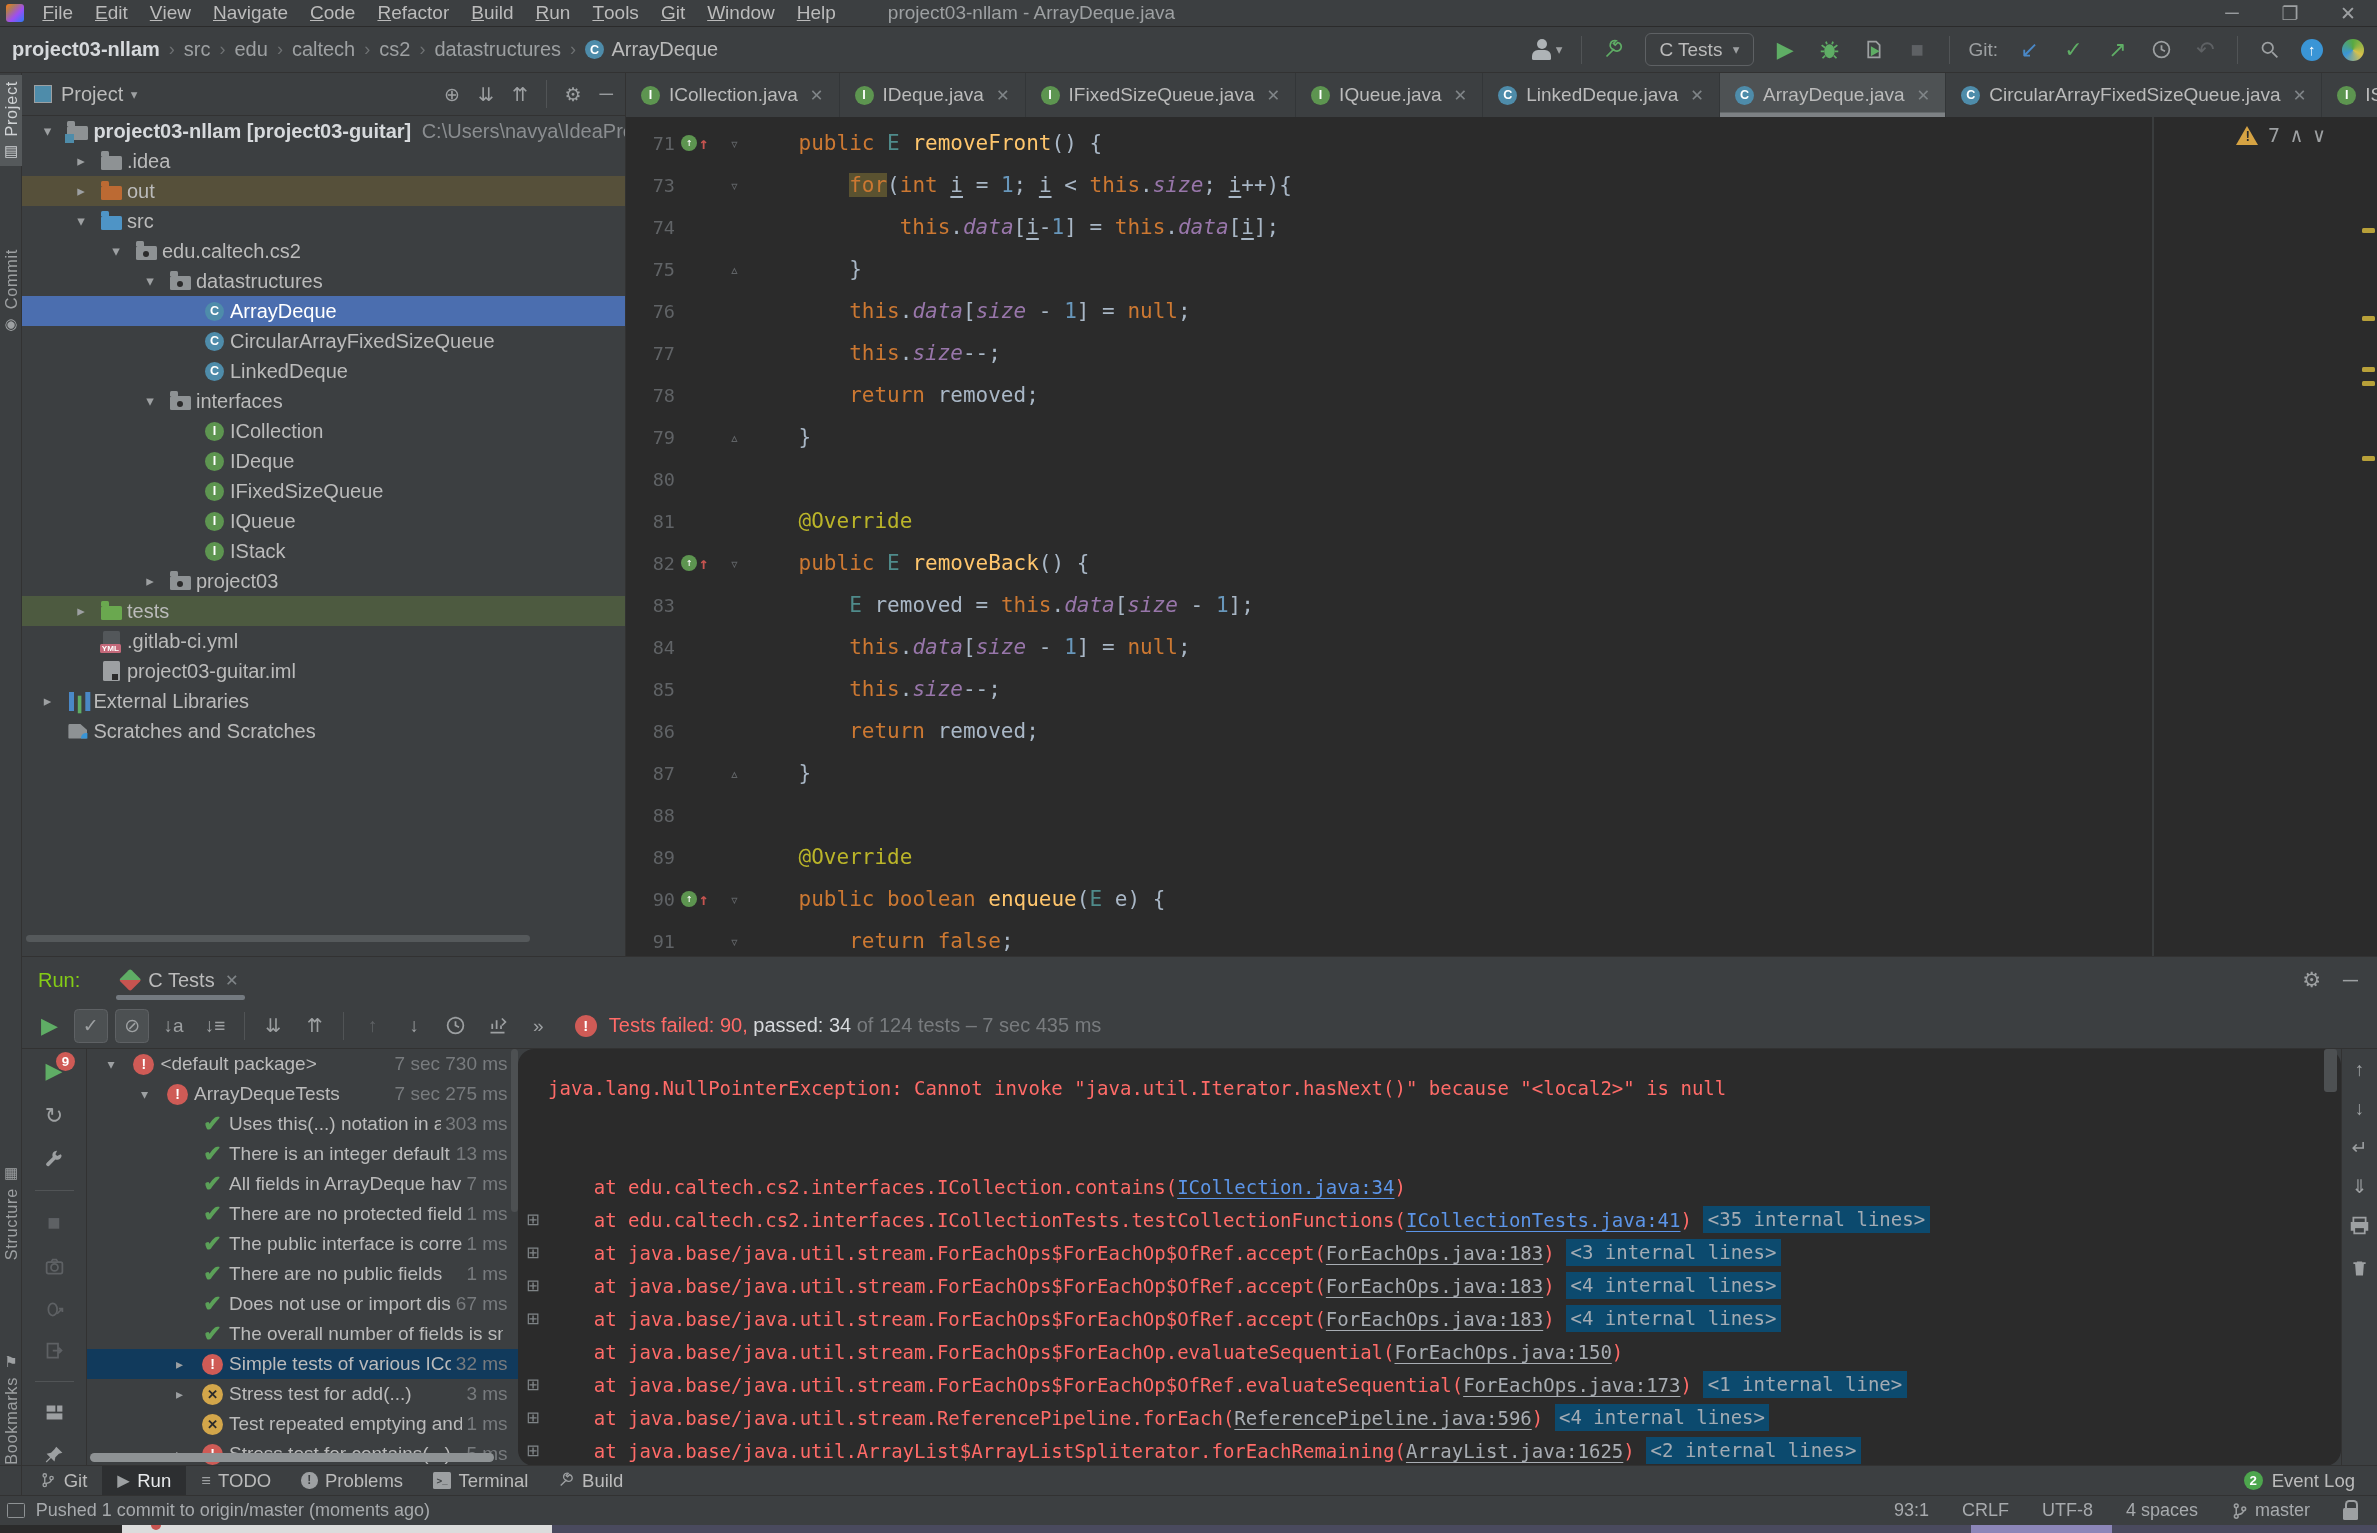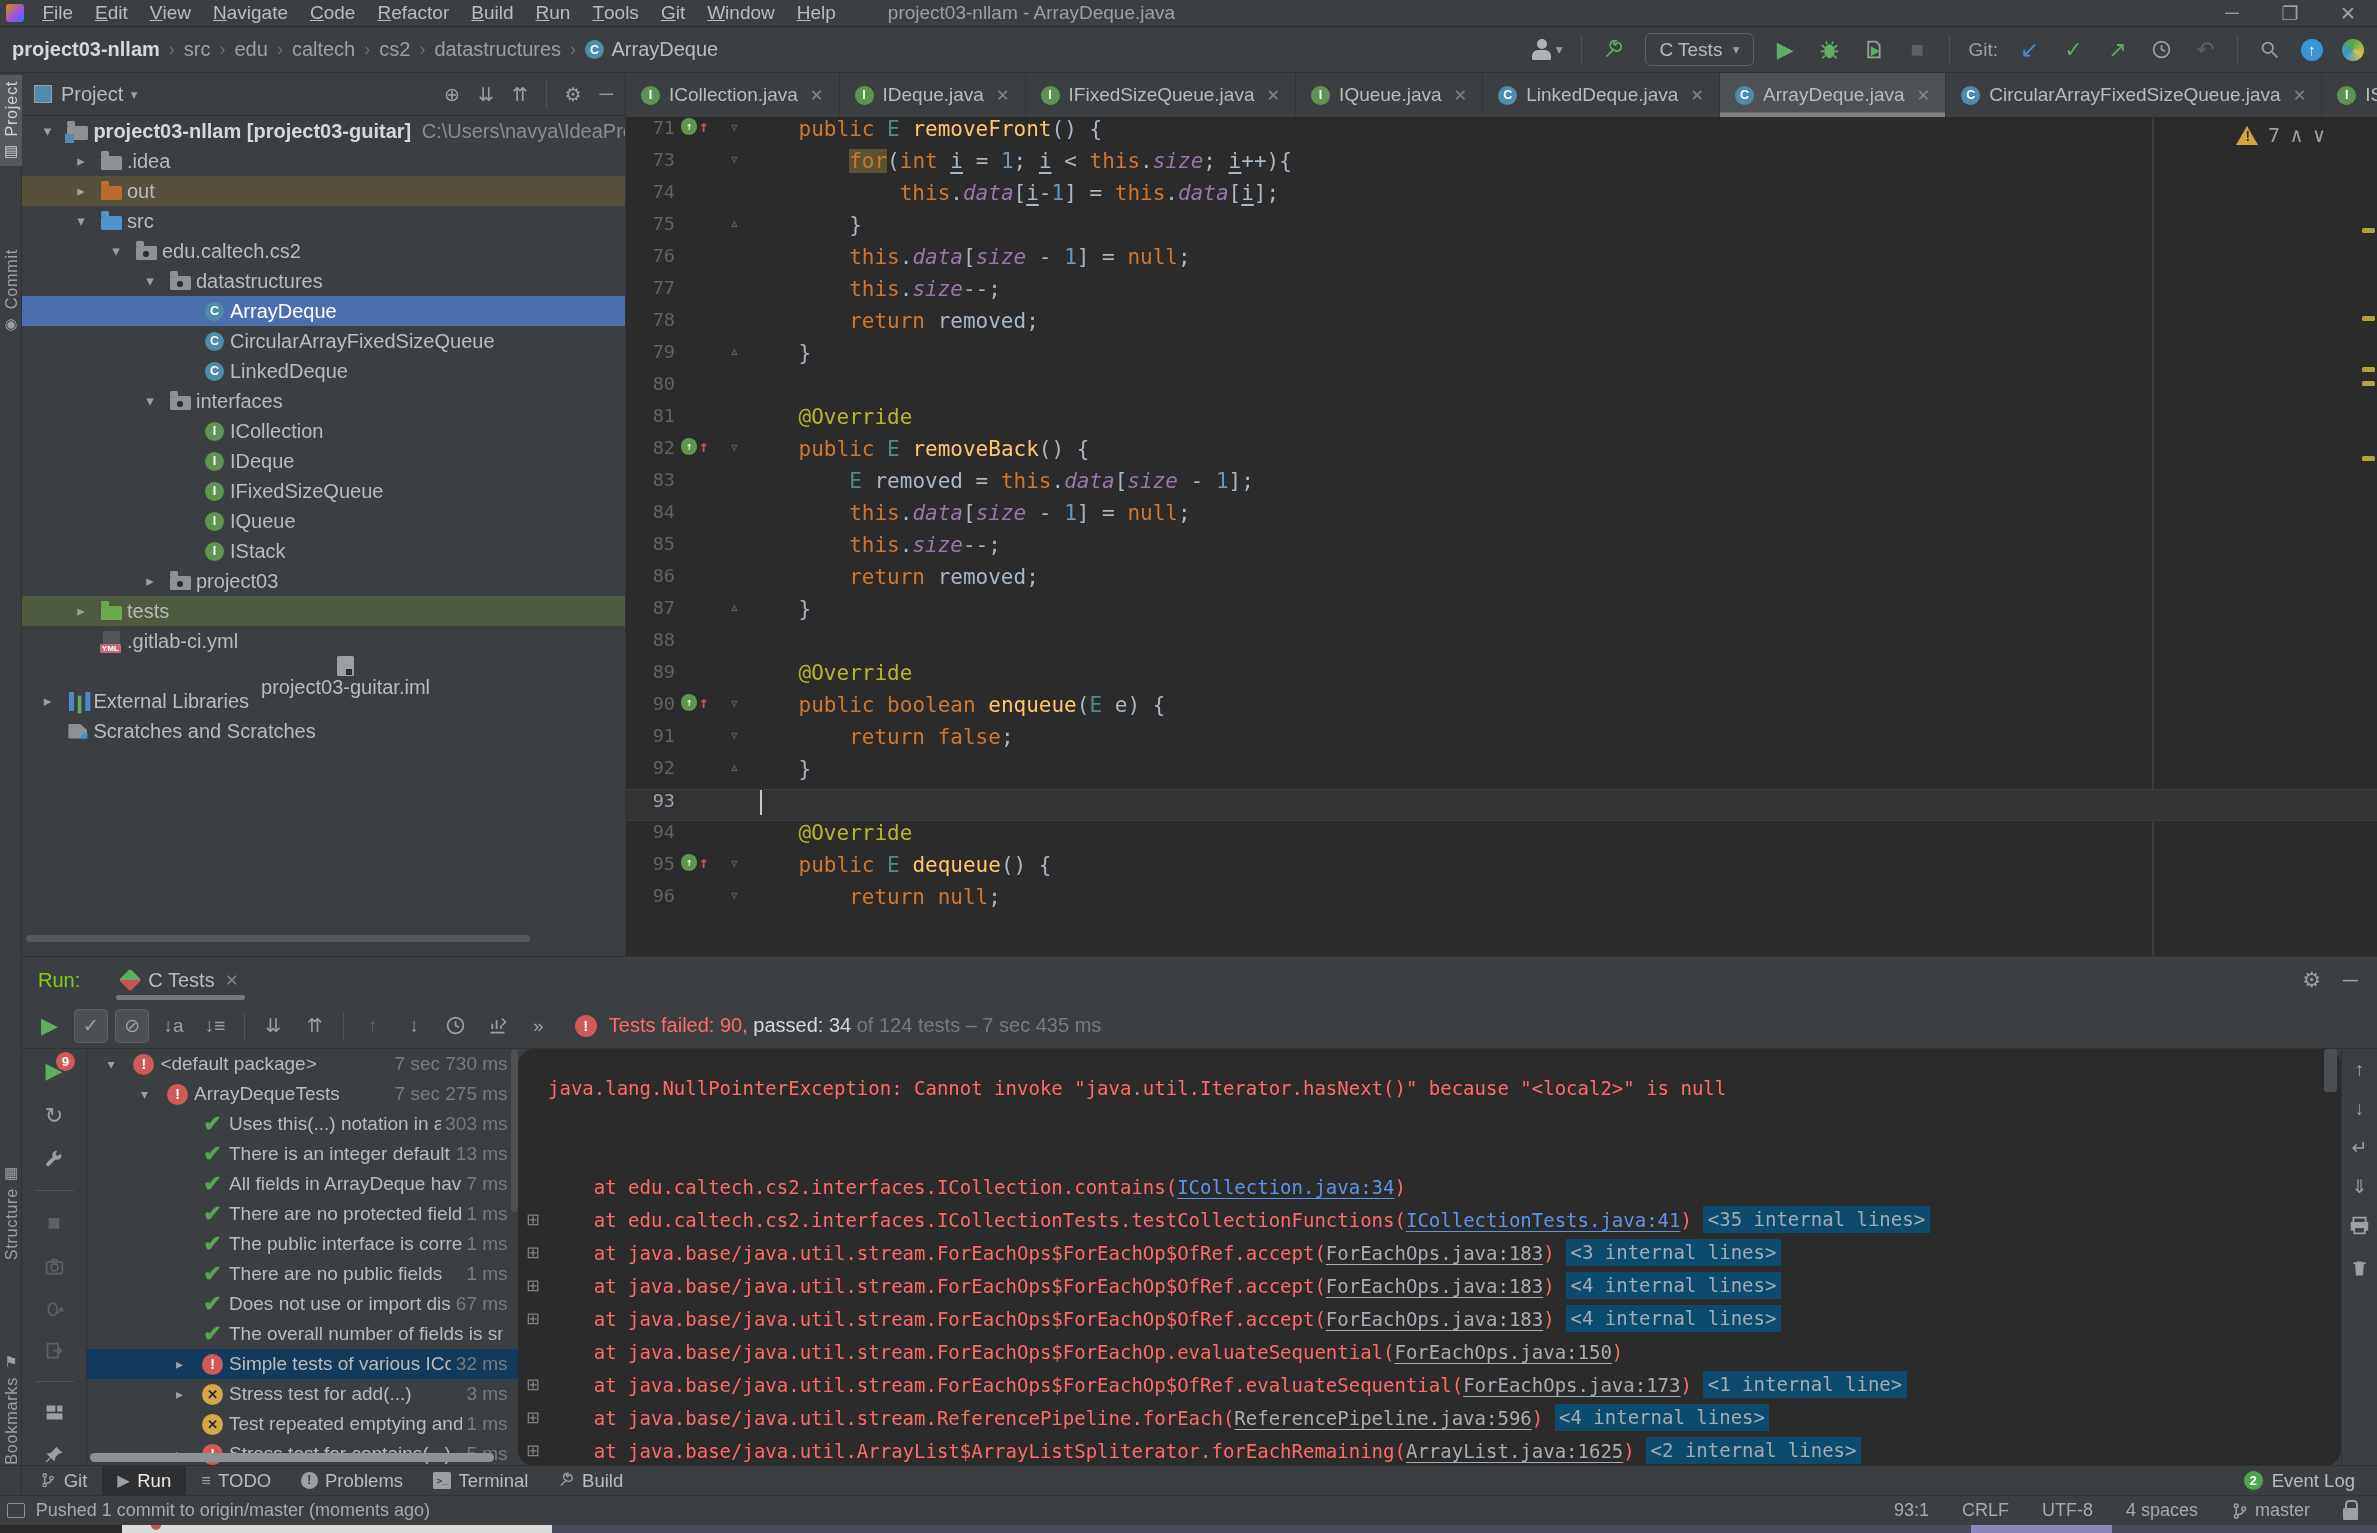--- a/index.html
+++ b/index.html
@@ -76,21 +76,21 @@
   .scratch-ic { position:relative; width:19px; height:15px; background:#8e9294; border-radius:1.5px; clip-path:polygon(0 0,60% 0,100% 45%,100% 100%,0 100%); }
   .scratch-ic:after { content:''; position:absolute; right:-4.4px; bottom:-4.4px; width:10.4px; height:10.4px; border-radius:50%; background:#3a95d6; }
   #pp-hscroll { position:absolute; left:4.4px; top:862px; width:504px; height:7.4px; background:#55595b; border-radius:3.7px; }
 
   
   #tabbar { left:626px; top:73px; width:1751px; height:44px; background:#3c3f41; display:flex; }
   .tab { display:flex; align-items:center; gap:9px; padding:0 15px; font-size:19px; color:#bbbbbb; border-right:0.7px solid #333638; }
   .tab .x { color:#7f8487; font-size:16.3px; margin-left:3px; }
   .tab.active { background:#4e5254; box-shadow:inset 0 -4.4px 0 #7d8184; }
   #code { left:626px; top:117px; width:1751px; height:839px; background:#2b2b2b; overflow:hidden; font-family:"DejaVu Sans Mono", monospace; }
-  .cl { height:32px; display:flex; align-items:flex-start; position:relative; }
+  .cl { height:32px; display:flex; align-items:center; position:relative;margin-top:10px; }
   .cl.caret { background:#323334; border-top:0.7px solid #3a3c3e; border-bottom:0.7px solid #3a3c3e; }
   .cl .num { width:49px; text-align:right; color:#606366; font-size:18.5px; flex:none; }
   .cl.caret .num { color:#a1a3a6; }
   .cl .gmark { width:46px; flex:none; display:flex; align-items:center; justify-content:flex-start; padding-left:6px; gap:1.5px; }
   .ovr-c { width:16.3px; height:16.3px; border-radius:50%; background:#5d9550; color:#fff; font-size:11px; display:flex; align-items:center; justify-content:center; }
   .ovr-a { color:#c75450; font-size:16.3px; font-weight:bold; }
   .cl .fcol { width:27px; flex:none; text-align:center; color:#606366; font-size:16.3px; }
   .cl pre { font:21px "DejaVu Sans Mono", monospace; white-space:pre; color:#a9b7c6; }
   .s-k { color:#cc7832; } .s-t { color:#4f8b8b; } .s-m { color:#ffc66d; }
   .s-f { color:#9876aa; font-style:italic; } .s-n { color:#6897bb; }
@@ -424,21 +424,21 @@
           </span>
           <span>tests</span>
         </div>
         <div class="trow" style="padding-left: 44px;">
           <span class="chev"></span>
           <span class="lic">
             <span class="page-ic yml"></span>
           </span>
           <span>.gitlab-ci.yml</span>
         </div>
-        <div class="trow" style="padding-left: 44px; flex-direction: column;">
+        <div class="trow" style="padding-left: 44px;">
           <span class="chev"></span>
           <span class="lic">
             <span class="page-ic iml"></span>
           </span>
           <span>project03-guitar.iml</span>
         </div>
         <div class="trow" style="padding-left: 10.4px;">
           <span class="chev">▸</span>
           <span class="lic">
             <span class="lib-ic"></span>

